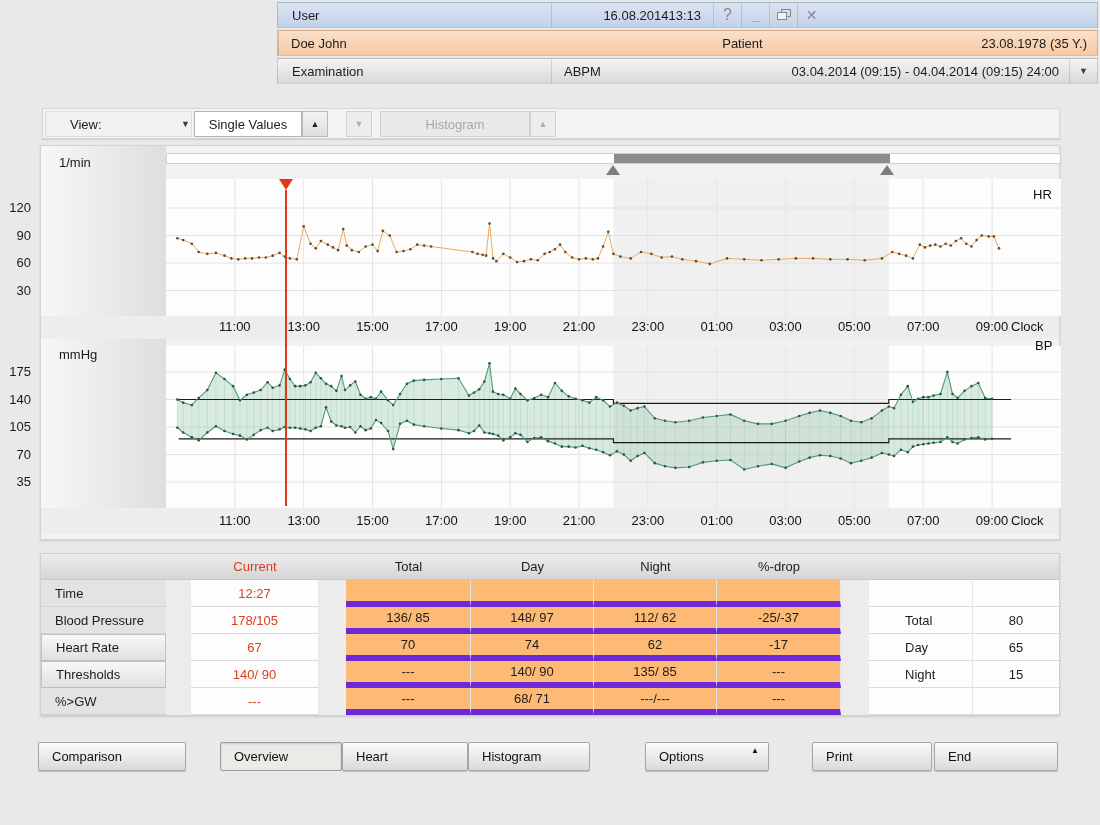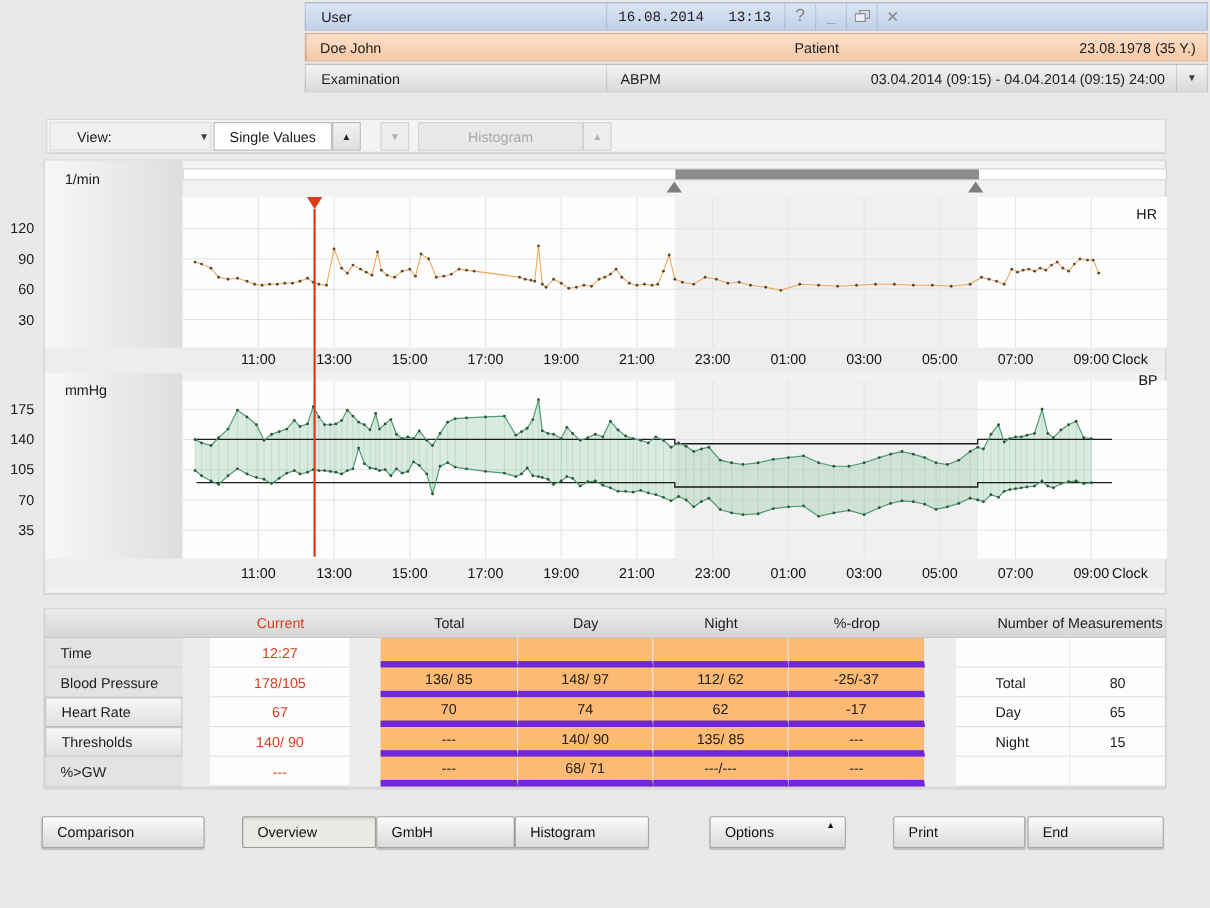--- a/index.html
+++ b/index.html
@@ -7,21 +7,21 @@
   .abs{position:absolute;}
   
   #header{left:277px;top:2px;width:821px;}
   .hrow{display:flex;align-items:stretch;height:26px;margin-bottom:2px;font-size:13px;border:1px solid rgba(0,0,0,0.15);box-sizing:border-box;}
   .hrow-user{background:linear-gradient(#dbe5f3,#c2d1e9);}
   .hrow-patient{background:linear-gradient(#fbe0ca,#f5c8a4);}
   .hrow-exam{background:linear-gradient(#f4f4f4,#d9d9d9);}
   .hcell{display:flex;align-items:center;box-sizing:border-box;}
   .hlabel{width:273px;padding-left:14px;}
   .hvalue{flex:1;padding-left:12px;border-left:1px solid rgba(0,0,0,0.12);}
-  .hdatetime{width:162px;display:flex;justify-content:space-between;align-items:center;border-left:1px solid rgba(0,0,0,0.12);padding:0 12px 0 10px;box-sizing:border-box;font-family:Liberation Mono, monospace;}
+  .hdatetime{width:162px;display:flex;justify-content:flex-end;align-items:center;border-left:1px solid rgba(0,0,0,0.12);padding:0 12px 0 10px;box-sizing:border-box;}
   .hright{padding-right:10px;}
   .winbtn{width:27px;display:flex;align-items:center;justify-content:center;border-left:1px solid rgba(0,0,0,0.12);color:#85878c;cursor:default;}
   .winbtn.q{font-size:16px;}
   .winbtn.m{font-size:14px;font-weight:bold;}
   .winbtn.x{font-size:14px;}
   .dropbtn{width:27px;display:flex;align-items:center;justify-content:center;border-left:1px solid rgba(0,0,0,0.12);font-size:9px;color:#3c3c3c;}
   
   #toolbar{left:42px;top:108px;width:1018px;height:31px;background:#f3f3f3;border:1px solid #d6d6d6;box-sizing:border-box;box-shadow:0 1px 1px rgba(0,0,0,0.1);}
   .tb{position:absolute;top:2px;height:26px;box-sizing:border-box;display:flex;align-items:center;font-size:13px;}
   .tb-view{left:2px;width:147px;background:#f1f1f1;border:1px solid #ddd;justify-content:space-between;padding:0 1px 0 24px;}
@@ -694,21 +694,20 @@
   <div class="trow trow-head">
     <div class="tc c-label hc"></div>
     <div class="tc c-gap1 hc"></div>
     <div class="tc c-cur hc red">Current</div>
     <div class="tc c-gap2 hc"></div>
     <div class="tc c-col c-total hc">Total</div>
     <div class="tc c-col c-day hc">Day</div>
     <div class="tc c-col c-night hc">Night</div>
     <div class="tc c-col c-drop hc">%-drop</div>
     <div class="tc c-gap3 hc"></div>
-    <div class="tc hc hc-nom">Number of Measurements</div>
   </div>
 
   <div class="trow">
     <div class="tc c-label">Time</div>
     <div class="tc c-gap1"></div>
     <div class="tc c-cur red">12:27</div>
     <div class="tc c-gap2"></div>
     <div class="tc c-col c-total"></div>
     <div class="tc c-col c-day"></div>
     <div class="tc c-col c-night"></div>
@@ -770,20 +769,20 @@
     <div class="tc c-col c-night">---/---</div>
     <div class="tc c-col c-drop">---</div>
     <div class="tc c-gap3"></div>
     <div class="tc c-nml"></div>
     <div class="tc c-nmv"></div>
   </div>
 </div>
 
 <div class="fbtn" id="btn-comparison">Comparison</div>
 <div class="fbtn active" id="btn-overview">Overview</div>
-<div class="fbtn" id="btn-table">GmbH</div>
+<div class="fbtn" id="btn-table">Heart</div>
 <div class="fbtn" id="btn-histogram">Histogram</div>
 <div class="fbtn" id="btn-options">
   <span>Options</span>
   <span id="options-arrow">▲</span>
 </div>
 <div class="fbtn" id="btn-print">Print</div>
 <div class="fbtn" id="btn-end">End</div>
 
 </body></html>

